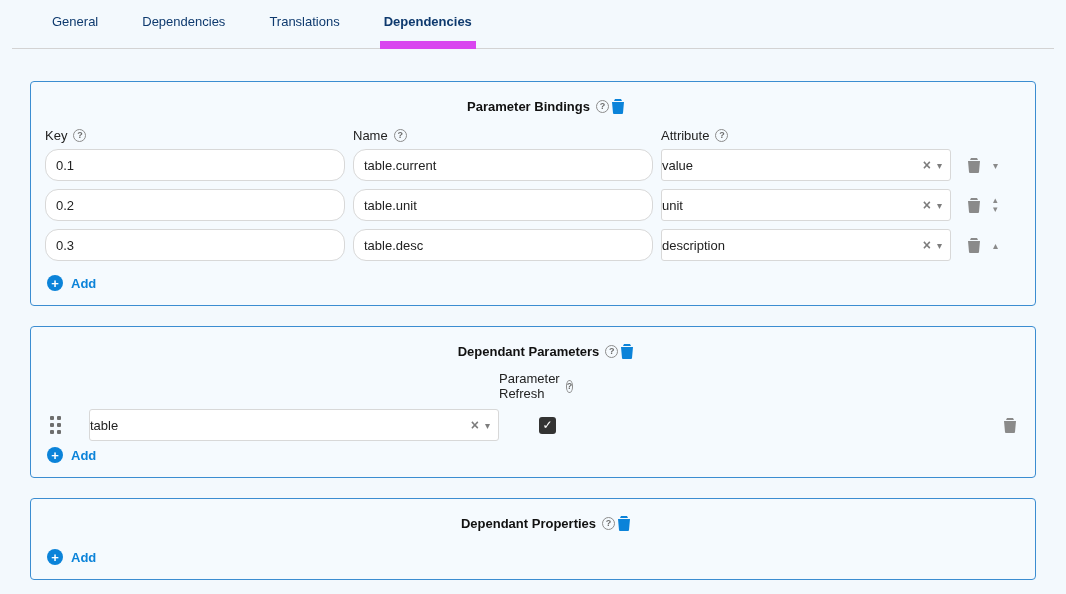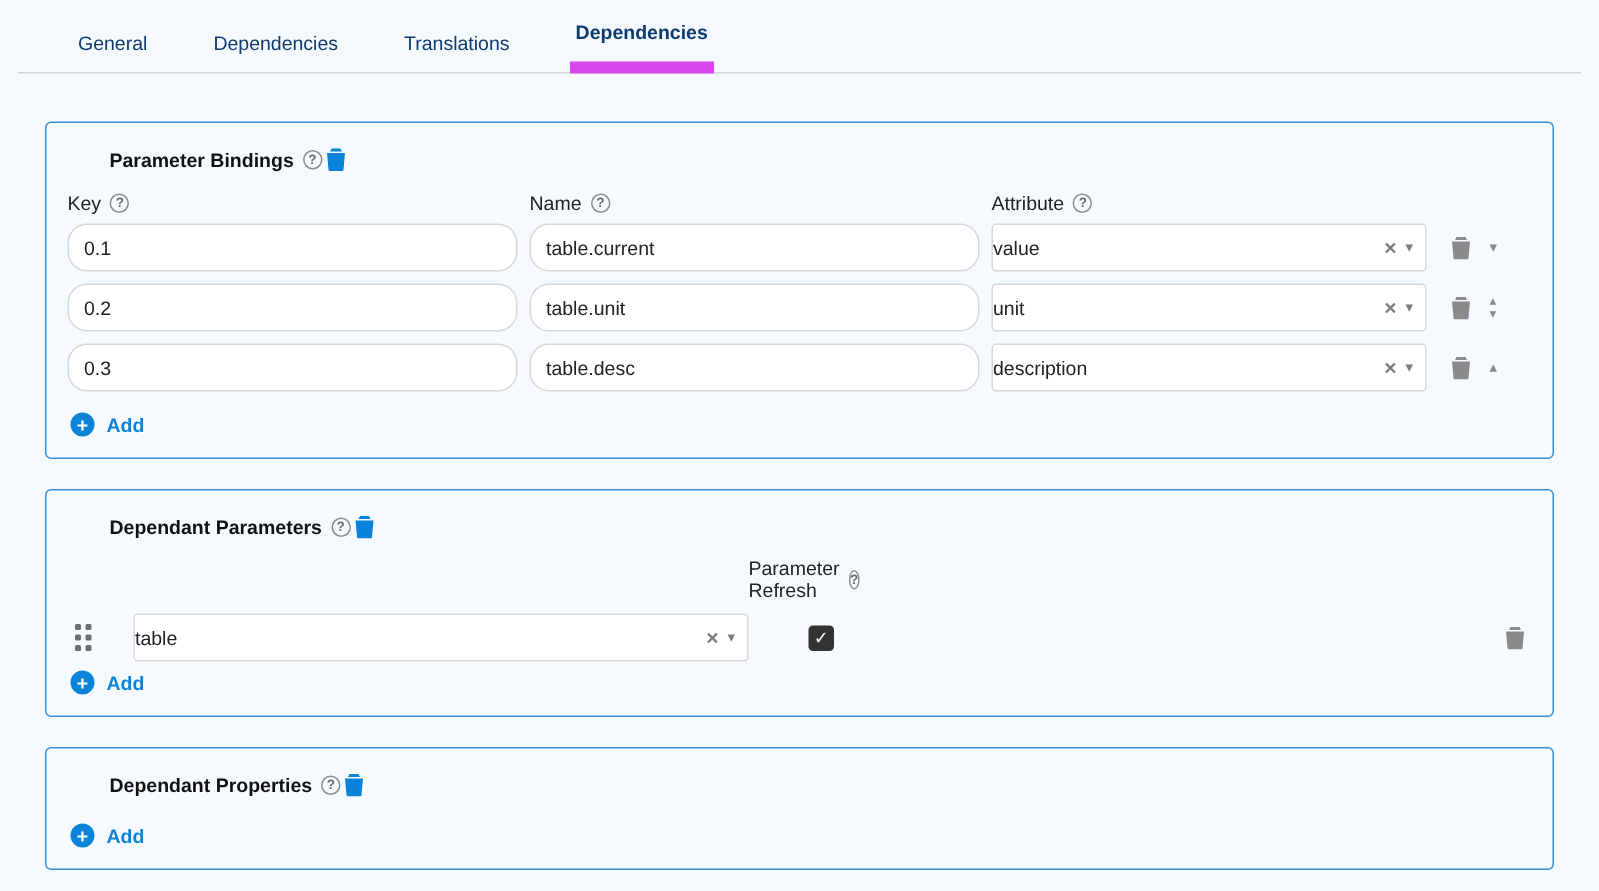--- a/index.html
+++ b/index.html
@@ -29,21 +29,20 @@
     background:var(--page-bg);
     font-family:-apple-system,BlinkMacSystemFont,"Segoe UI",Arial,sans-serif;
     font-size:13px;
     color:var(--label);
     overflow:hidden;
   }
 
   
   .tabs{
     display:flex;
-    align-items:flex-end;
     gap:36px;
     padding:14px 0 0 36px;
     border-bottom:1px solid var(--divider);
     margin:0 12px;
   }
   .tab{
     color:var(--text-navy);
     font-size:13px;
     padding:0 4px 12px 4px;
     cursor:pointer;
@@ -65,21 +64,21 @@
   .panel{
     border:1px solid var(--panel-border);
     border-radius:4px;
     background:var(--panel-bg);
     padding:14px 14px 14px 14px;
     position:relative;
   }
   .panel-header{
     display:flex;
     align-items:center;
-    justify-content:flex-start;
+    justify-content:center;
     margin-bottom:10px;
     margin-left:28px;
   }
   .panel-title-wrap{
     display:flex;
     align-items:center;
     gap:6px;
   }
   .panel-title{
     font-weight:700;

